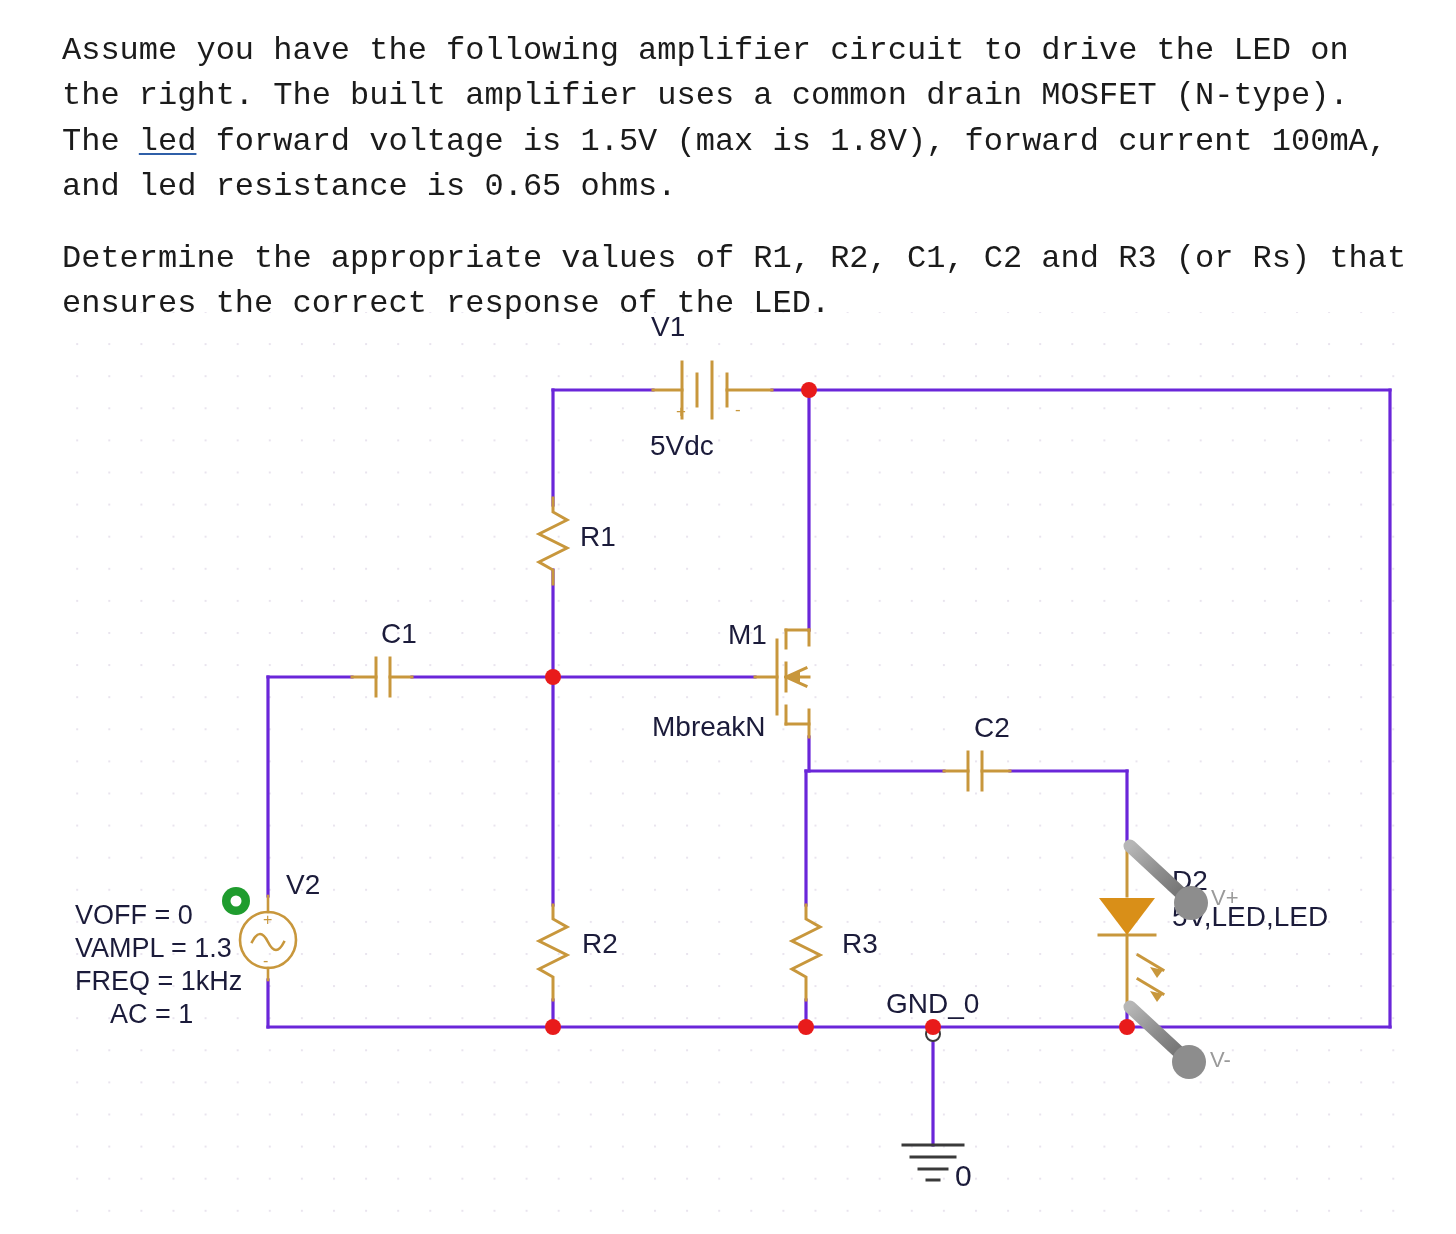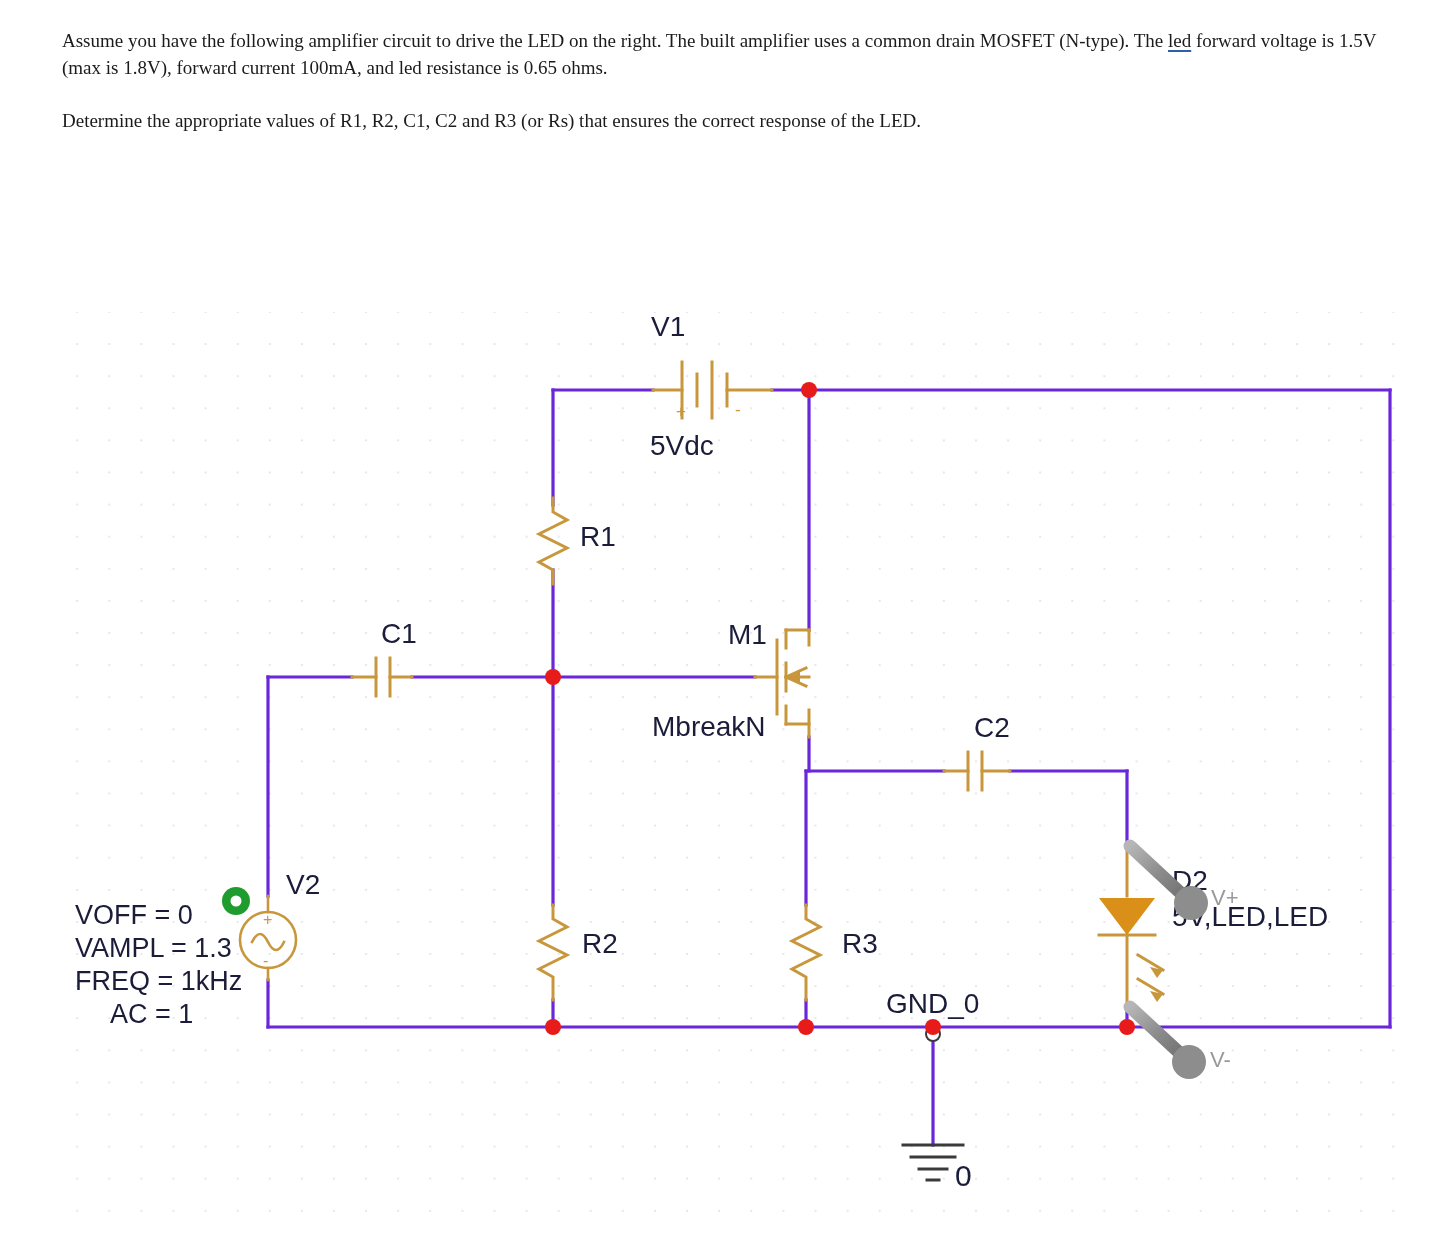--- a/index.html
+++ b/index.html
@@ -16,24 +16,24 @@
     position: relative;
   }
   #prompt {
     position: absolute;
     left: 62px;
     top: 28px;
     width: 1345px;
   }
   #prompt p {
     margin: 0 0 26px 0;
-    font-size: 19px;
+    font-size: 32px;
     line-height: 1.42;
     color: #1b1b1b;
-    font-family: Liberation Serif, serif;
+    font-family: Liberation Mono, monospace;
   }
   #prompt p:last-child { margin-bottom: 18px; }
   .link-underline {
     color: #1b1b1b;
     text-decoration: underline;
     text-decoration-color: #2f5fa8;
     text-decoration-thickness: 2px;
     text-underline-offset: 3px;
   }
   #schematic {

